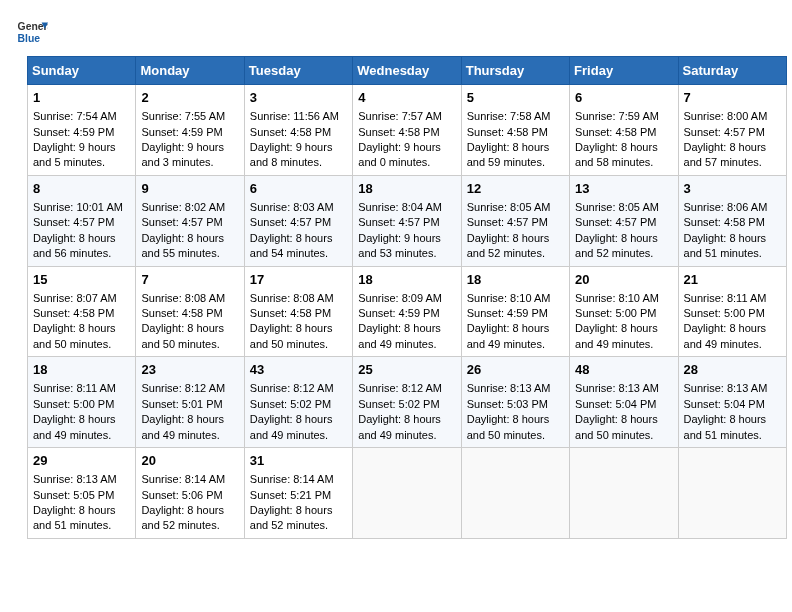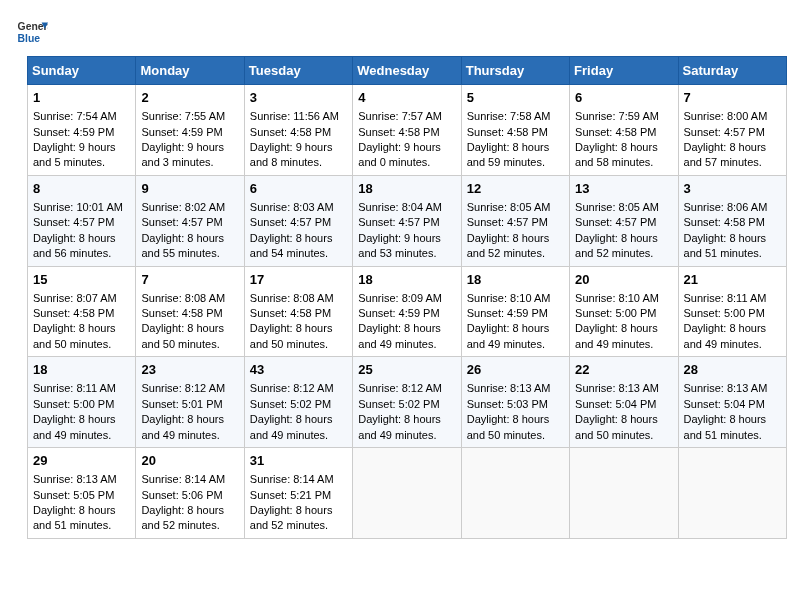--- a/index.html
+++ b/index.html
@@ -264,21 +264,21 @@
         <span>Sunset: 5:02 PM</span><br>
         <span>Daylight: 8 hours and 49 minutes.</span>
       </td>
         <td>
         <span class="day-num">26</span>
         <span>Sunrise: 8:13 AM</span><br>
         <span>Sunset: 5:03 PM</span><br>
         <span>Daylight: 8 hours and 50 minutes.</span>
       </td>
         <td>
-        <span class="day-num">22</span>
+        <span class="day-num">48</span>
         <span>Sunrise: 8:13 AM</span><br>
         <span>Sunset: 5:04 PM</span><br>
         <span>Daylight: 8 hours and 50 minutes.</span>
       </td>
         <td>
         <span class="day-num">28</span>
         <span>Sunrise: 8:13 AM</span><br>
         <span>Sunset: 5:04 PM</span><br>
         <span>Daylight: 8 hours and 51 minutes.</span>
       </td>

